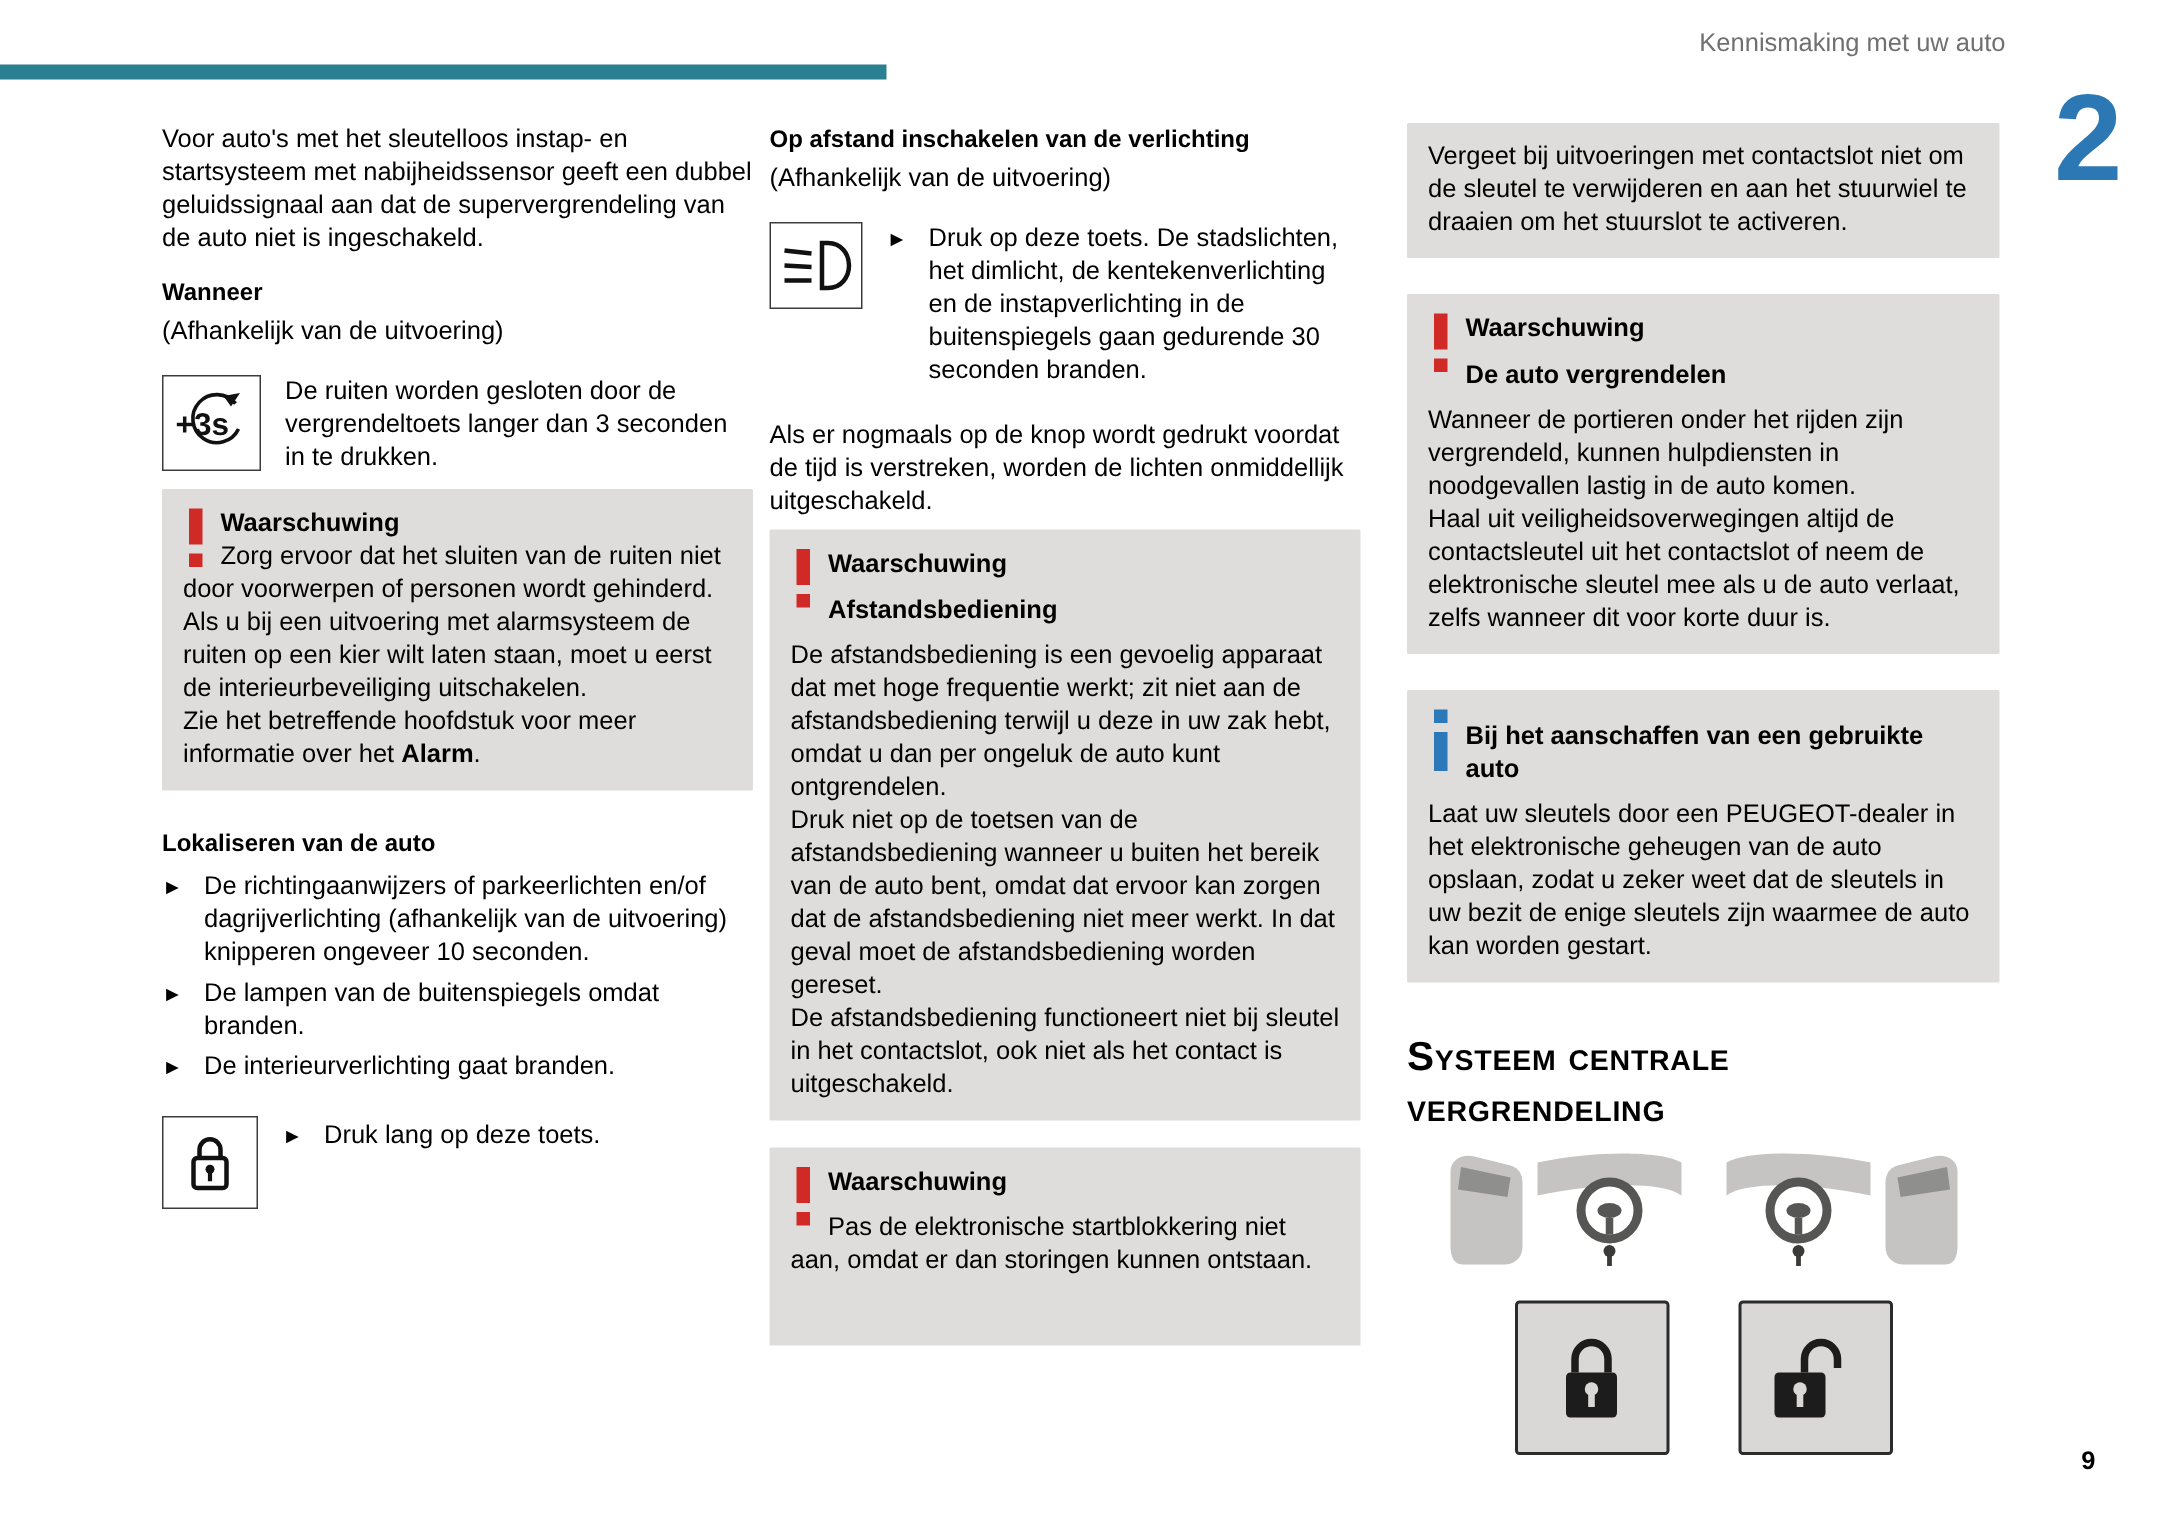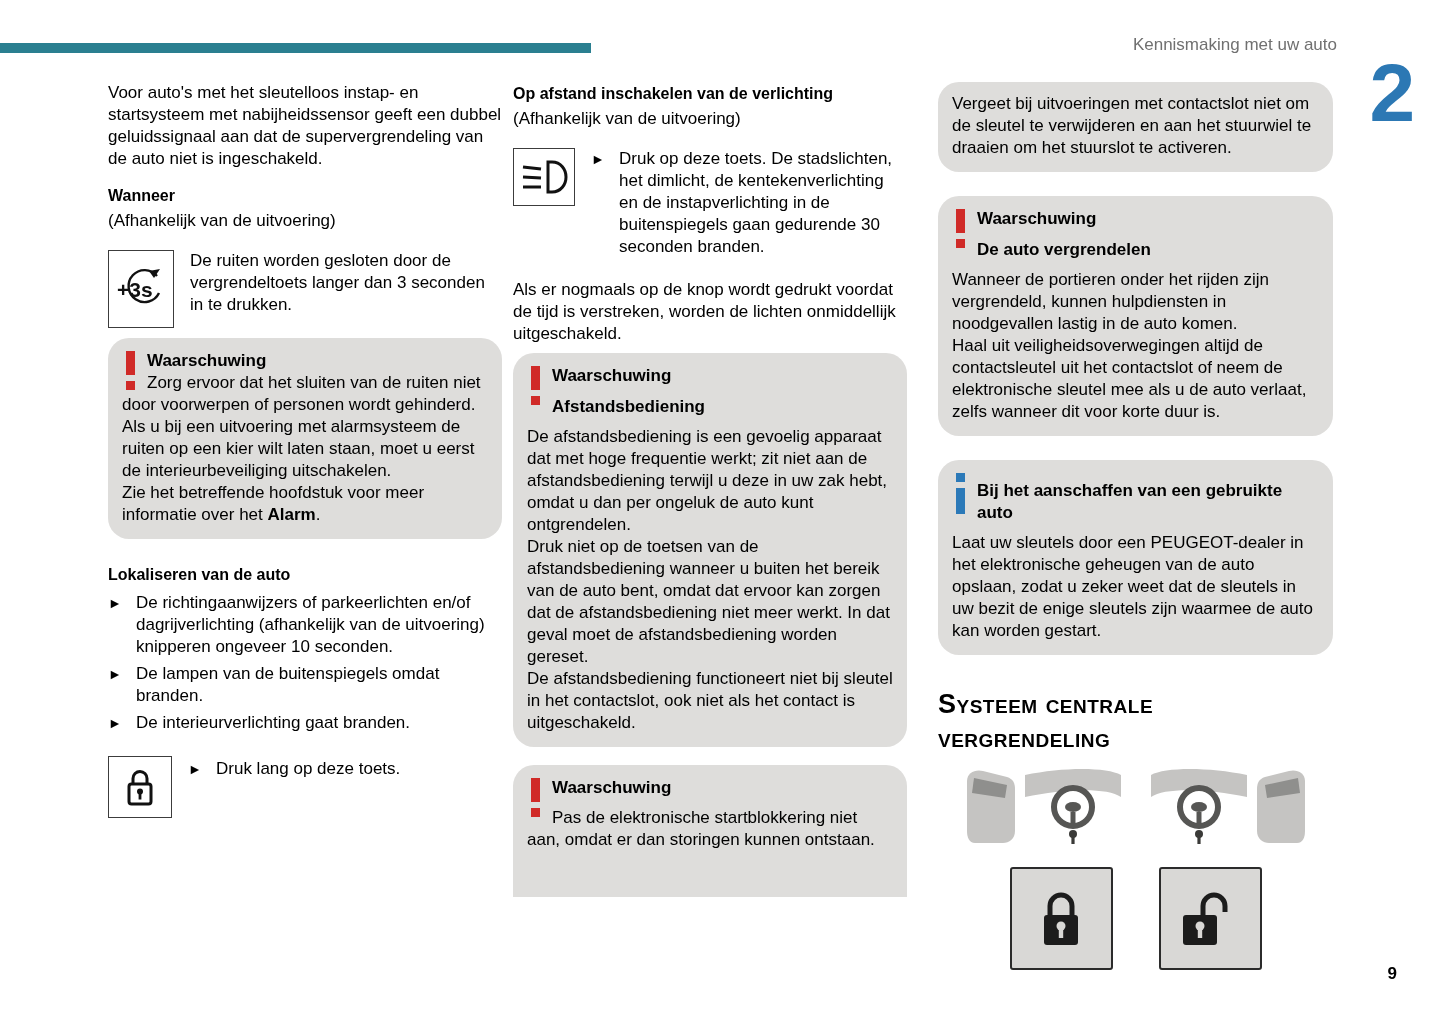--- a/index.html
+++ b/index.html
@@ -3,44 +3,44 @@
 <meta charset="utf-8">
 <style>
   * { margin:0; padding:0; box-sizing:border-box; }
   html,body { background:#ffffff; }
   body {
     width:1445px; height:1018px; position:relative; overflow:hidden;
     font-family:"Liberation Sans", sans-serif; color:#000;
     font-size:17px; line-height:22px;
   }
   .topbar { position:absolute; left:0; top:43px; width:591px; height:10px; background:#2a7f90; }
-  .header-title { position:absolute; top:34px; right:108px; font-size:17px; color:#707070; }
+  .header-title { position:absolute; top:18px; right:108px; font-size:17px; color:#707070; }
   .chapter-num { position:absolute; top:52px; right:30px; font-size:82px; line-height:1; font-weight:bold; color:#2c78b4; }
   .page-num { position:absolute; top:963px; right:48px; font-weight:bold; font-size:17px; }
 
   .col { position:absolute; top:82px; }
   .col1 { left:108px;  width:394px; }
   .col2 { left:513px; width:394px; }
   .col3 { left:938px; width:395px; }
 
   h3.sec { font-size:16px; line-height:24px; font-weight:bold; margin:14px 0 2px; }
   .subnote { margin-bottom:2px; }
   .pre { white-space:pre-line; }
 
   .icon-row { display:flex; gap:16px; margin:18px 0 10px; align-items:flex-start; }
   .iconbox { flex:0 0 auto; border:1.5px solid #3c3c3c; background:#fff;
              display:flex; align-items:center; justify-content:center; }
-  .box-3s { width:66px; height:78px; }
+  .box-3s { width:66px; height:64px; }
   .box-lock { width:64px; height:62px; }
   .box-light { width:62px; height:58px; }
 
   .bullet { display:flex; gap:9px; margin:5px 0; }
   .bullet .arr { flex:0 0 19px; font-size:14px; line-height:22px; }
 
-  .graybox { background:#dedddb; border-radius:21px; padding:11px 14px 13px; margin:8px 0 24px; }
+  .graybox { background:#dedddb; border-radius:1px; padding:11px 14px 13px; margin:8px 0 24px; }
   .graybox::after { content:""; display:block; clear:both; }
   .sign-icon { float:left; width:13px; height:42px; margin:2px 10px 0 2px; position:relative; }
   .sign-icon .bar { position:absolute; left:2px; width:9px; }
   .sign-icon .dot { position:absolute; left:2px; width:9px; }
   .warn-col .bar { top:0;  height:24px; background:#d02a27; }
   .warn-col .dot { top:30px; height:9px;  background:#d02a27; }
   .tip-col  .dot { top:0;  height:9px;  background:#2b79b8; }
   .tip-col  .bar { top:15px; height:26px; background:#2b79b8; }
   .box-title { font-weight:bold; padding-top:1px; }
   .box-subtitle { font-weight:bold; margin-top:9px; }

